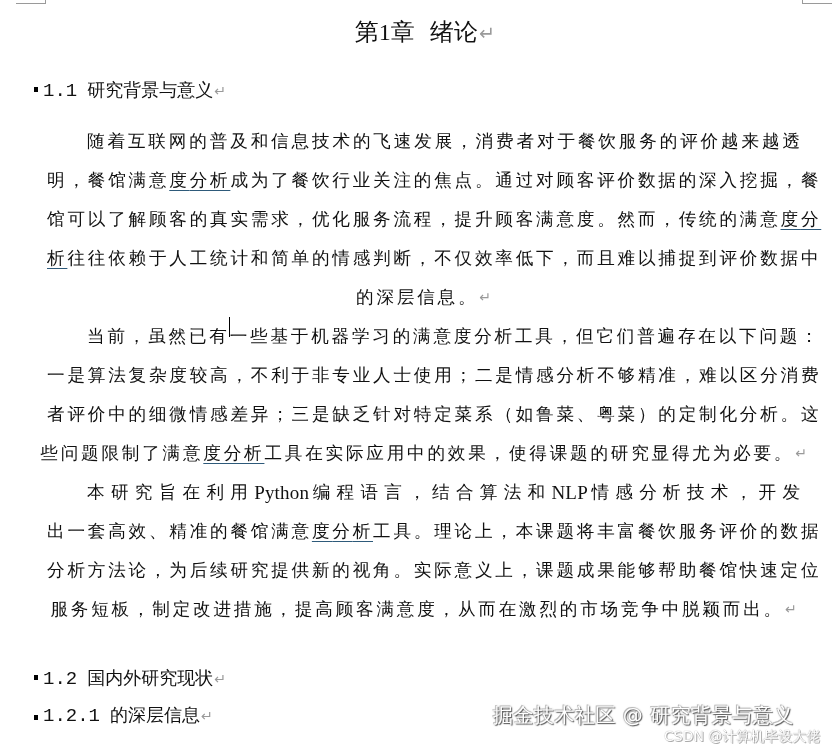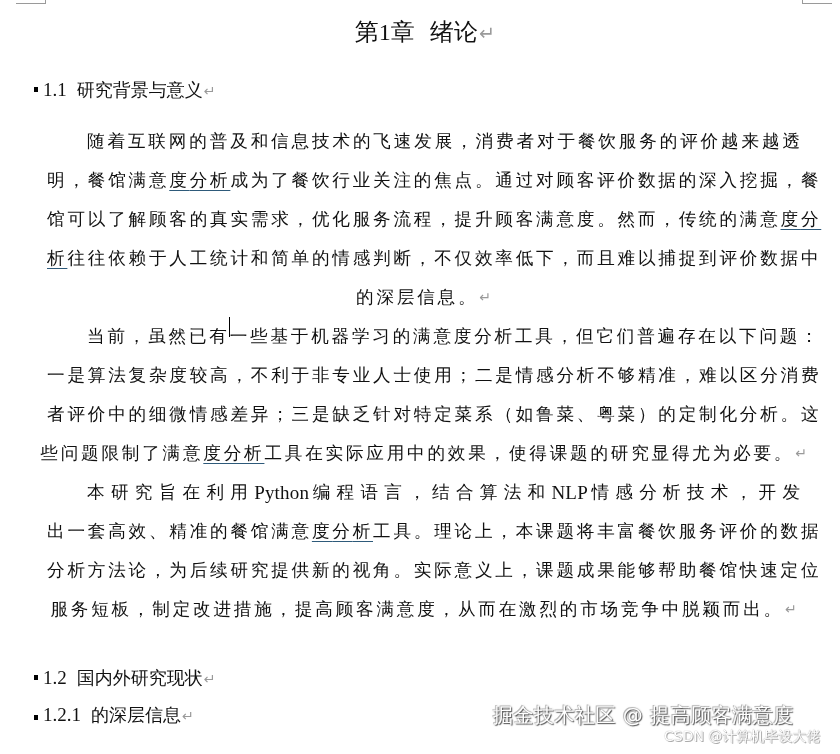--- a/index.html
+++ b/index.html
@@ -59,21 +59,21 @@
       display: inline-block;
       width: 4px;
       height: 5px;
       background: #000;
       margin-right: 5px;
       vertical-align: middle;
       position: relative;
       top: -2px;
     }
     .heading .num {
-      font-family: Liberation Serif, serif;
+      font-family: Liberation Mono, monospace;
       font-size: 19px;
       margin-right: 10px;
     }
 
     .body-text {
       position: absolute;
       left: 47px;
       width: 756px;
       font-family: "DejaVu Sans", "Liberation Sans", sans-serif;
       font-size: 17.6px;
@@ -553,14 +553,14 @@
   </div>
 
 <div class="heading" style="top:666px">
   <span class="bullet"></span><span class="num">1.2</span><span>国内外研究现状</span><span class="mark">↵</span>
 </div>
 
 <div class="heading" style="top:703px">
   <span class="bullet" style="top:1px"></span><span class="num">1.2.1</span><span>的深层信息</span><span class="mark">↵</span>
 </div>
 
-<div class="watermark">掘金技术社区 @ 提高顾客满意度</div>
+<div class="watermark">掘金技术社区 @ 研究背景与意义</div>
 <div class="watermark2">CSDN @计算机毕设大佬</div>
 
 </body></html>

